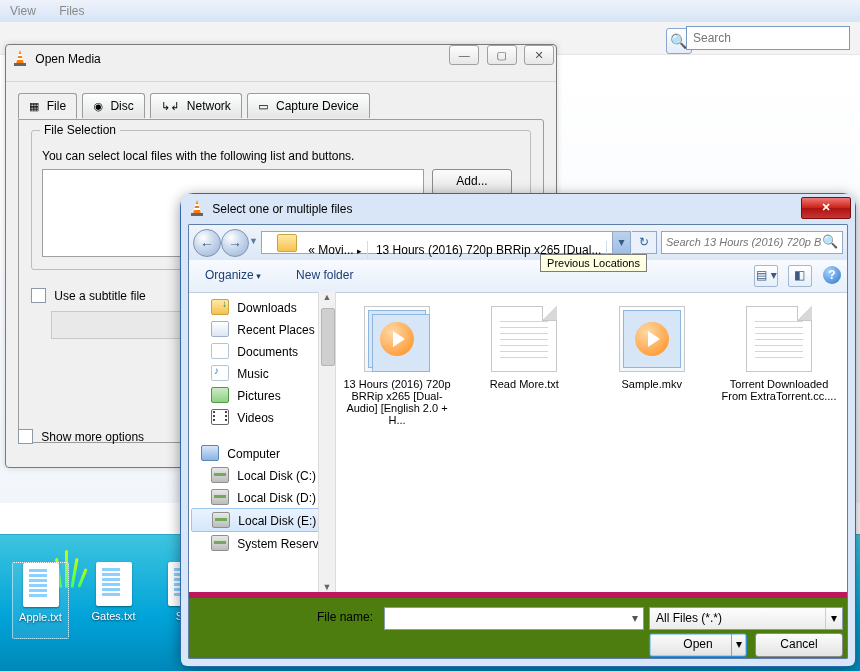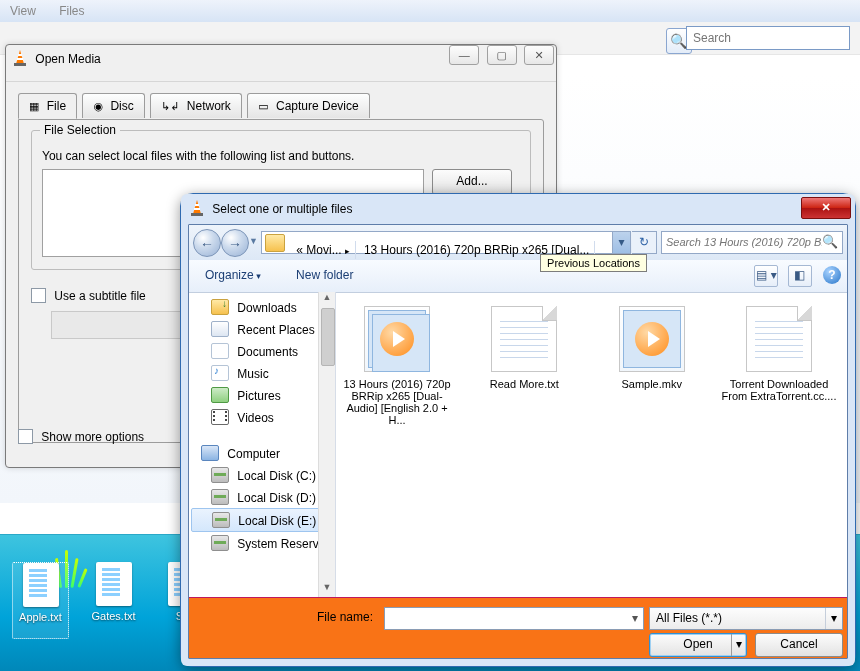--- a/index.html
+++ b/index.html
@@ -81,21 +81,21 @@
   .fdInner{position:absolute;left:7px;right:7px;top:30px;bottom:7px;border:1px solid #5e7da9;
     background:#fff;border-radius:1px;}
   
   .addrRow{position:absolute;left:0;right:0;top:0;height:35px;
     background:linear-gradient(to bottom,#eef4fb 0,#dde8f6 100%);
     border-bottom:1px solid #c0cde1;}
   .navBtn{position:absolute;top:4px;width:26px;height:26px;border-radius:50%;
     border:1px solid #7c95b8;background:radial-gradient(circle at 35% 30%,#fff 0,#cddbed 40%,#97b1d5 100%);
     color:#3a5a84;text-align:center;line-height:24px;font-size:14px;}
   .addrBox{position:absolute;left:72px;right:216px;top:6px;height:21px;
-    border:1px solid #93a8c7;background:#fff;}
+    border:1px solid #93a8c7;background:#fff;padding-left:12px;}
   .addrFolder{display:inline-block;width:18px;height:16px;margin:2px 3px;
     background:linear-gradient(#ffe9a6,#f6c14e);border:1px solid #caa23e;border-radius:2px;}
   .addrSeg{display:inline-block;padding:2px 5px;border-right:1px solid #d1dced;}
   .addrDrop{position:absolute;right:0;top:0;width:17px;height:21px;
     background:linear-gradient(#bcd2ec,#9fbfe5);border-left:1px solid #93a8c7;
     text-align:center;color:#355a86;line-height:21px;}
   .refBtn{position:absolute;left:calc(100% - 216px + 1px);top:6px;width:24px;height:21px;
     border:1px solid #93a8c7;border-left:none;background:#eaf1fa;text-align:center;
     color:#2a5fa3;line-height:21px;}
   .tooltip{position:absolute;top:29px;right:200px;border:1px solid #7c7c7c;
@@ -166,21 +166,21 @@
     border:1px solid #c7c7c7;}
   .thumbVid .stack{position:absolute;left:3px;top:3px;width:56px;height:56px;
     border:1px solid #8fb6df;background:#d6e6f7;}
   .thumbVid .stack2{left:7px;top:7px;}
   .thumbVid .play{position:absolute;left:15px;top:15px;width:34px;height:34px;border-radius:50%;
     background:radial-gradient(circle at 35% 30%,#ffd9a6,#ff8c1a);text-align:center;}
   .thumbVid .play:before{content:"";position:absolute;left:13px;top:9px;border-left:12px solid #fff;
     border-top:8px solid transparent;border-bottom:8px solid transparent;}
   
   .fdBottom{position:absolute;left:0;right:0;bottom:0;height:60px;
-    background:#f97316;border-top:1px solid #be185d;}
+    background:#4d7c0f;border-top:6px solid #be185d;}
   .fnLabel{position:absolute;right:474px;top:12px;}
   .fnBox{position:absolute;left:195px;top:9px;width:258px;height:21px;
     border:1px solid #8a9cb4;background:#fff;}
   .fnBox .dd{position:absolute;right:0;top:0;width:16px;height:21px;text-align:center;
     line-height:21px;color:#555;}
   .filterBox{position:absolute;left:460px;top:9px;width:192px;height:21px;
     border:1px solid #8a9cb4;background:linear-gradient(#fdfdfd,#ececec);}
   .filterBox .dd{position:absolute;right:0;top:0;width:16px;height:21px;text-align:center;
     line-height:21px;border-left:1px solid #c5cedb;}
   .actBtn{position:absolute;top:35px;height:22px;border:1px solid #8b8b8b;

